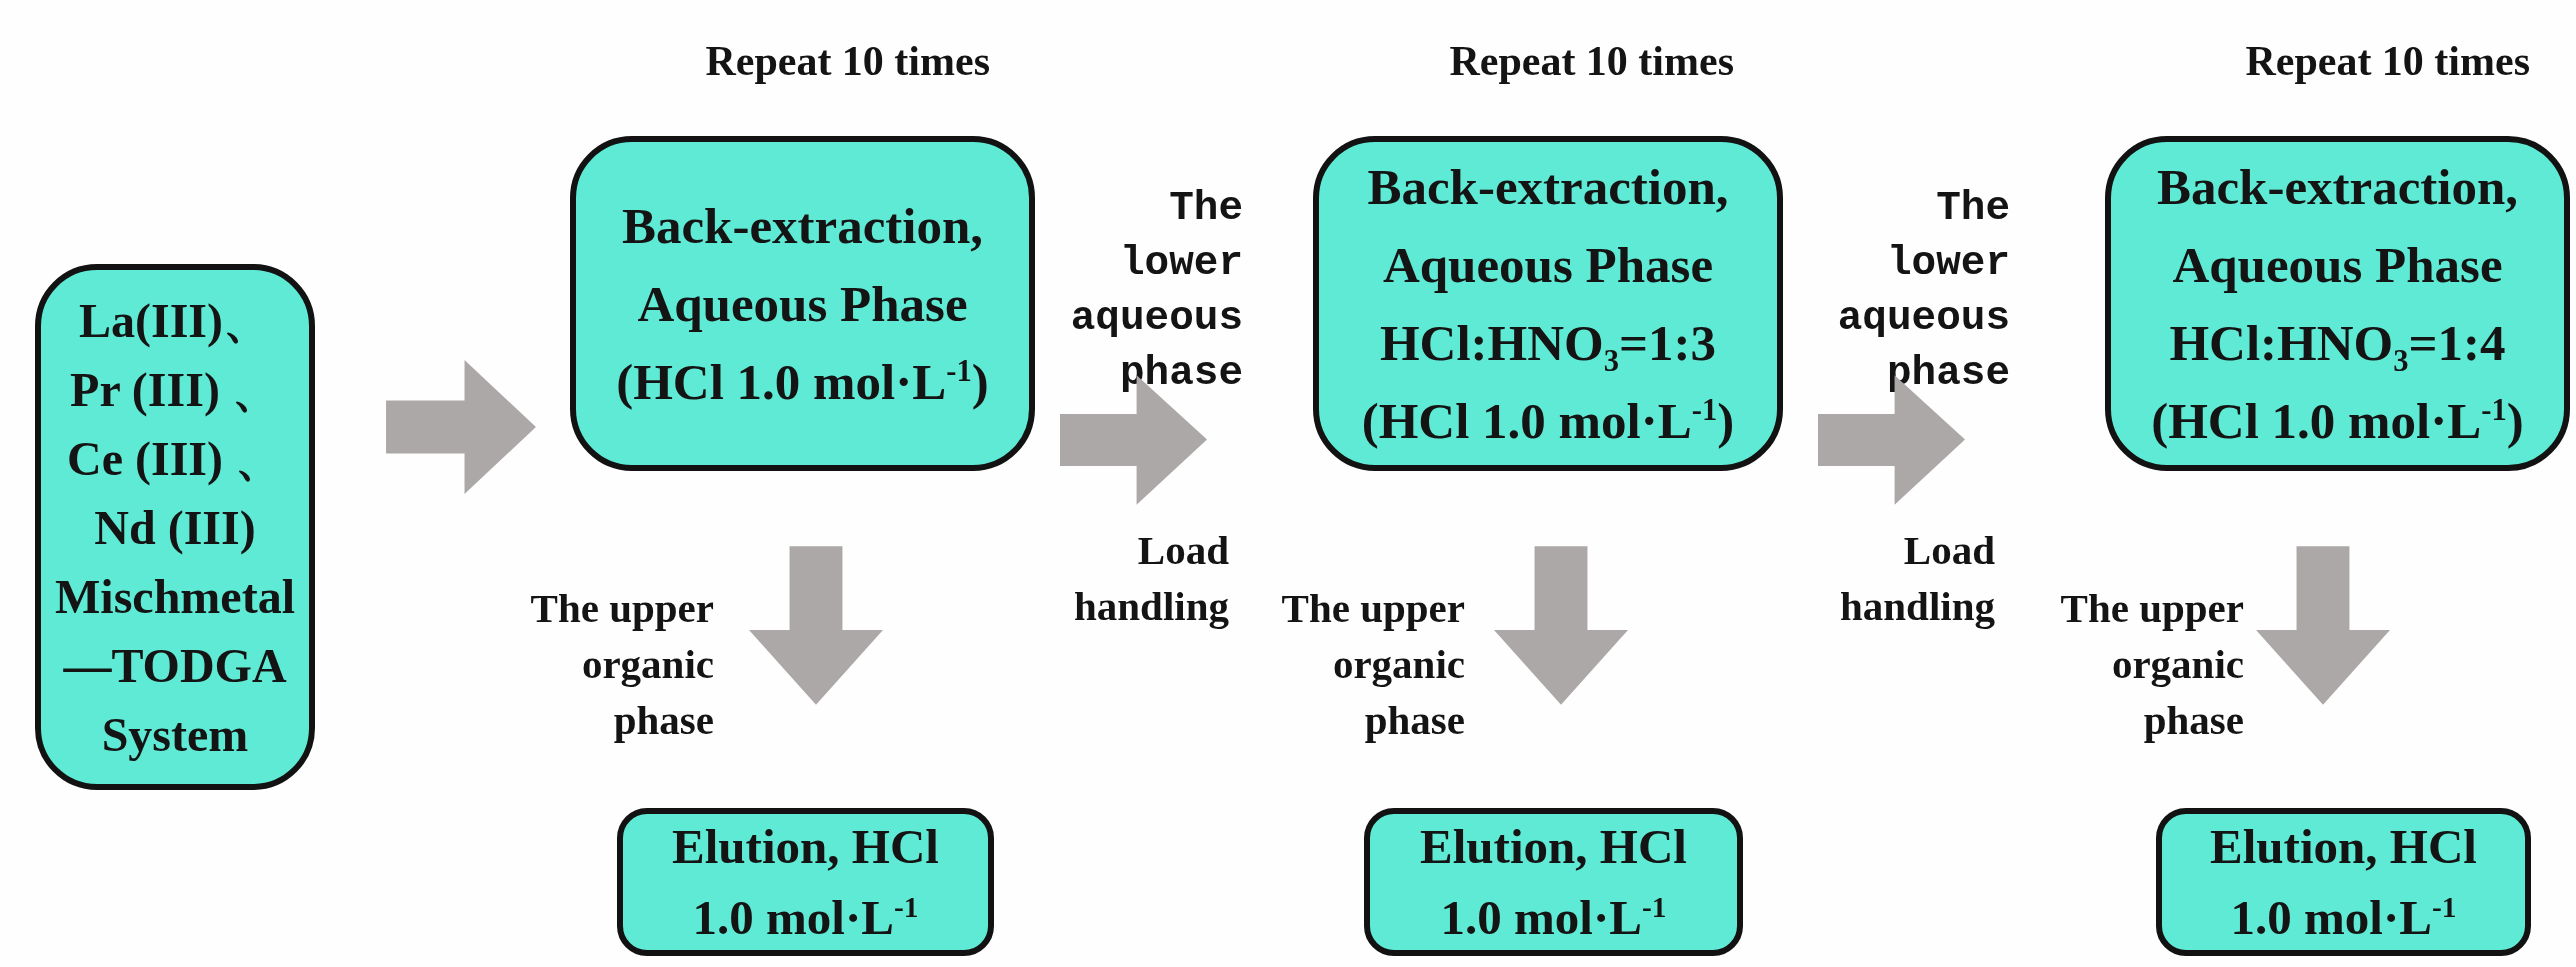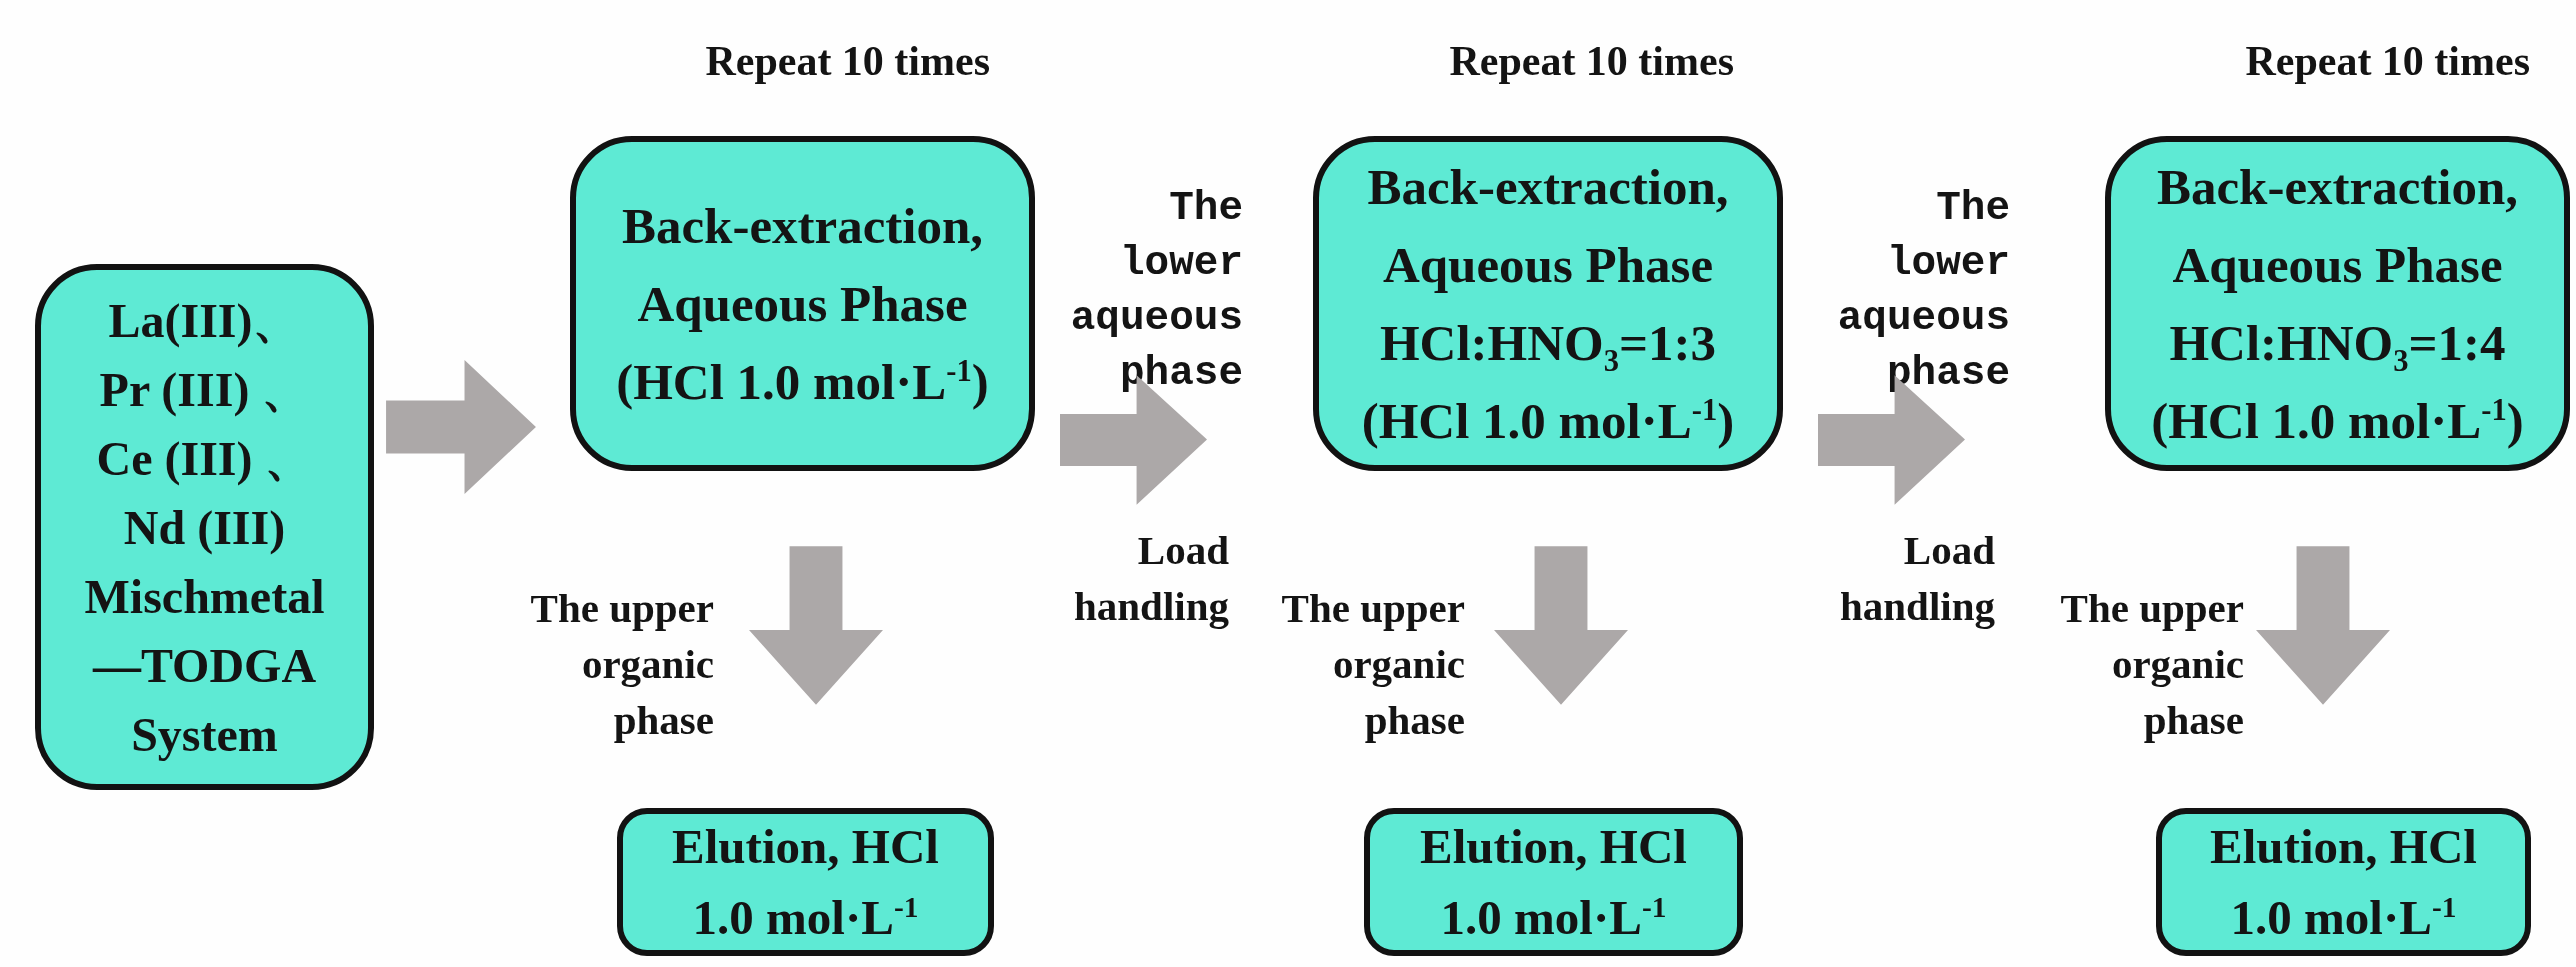--- a/index.html
+++ b/index.html
@@ -24,21 +24,21 @@
   .loadl { font-size:41px; line-height:56px; }
   sub { font-size:0.6em; line-height:0; }
   sup { font-size:0.6em; line-height:0; vertical-align:super; }
   .arrow { display:block; }
 </style>
 </head>
 <body>
 
 <div class="canvas">
 
-  <div class="abs rnode src" style="left:35px; top:264px; width:339px; height:526px;">
+  <div class="abs rnode src" style="left:35px; top:264px; width:280px; height:526px;">
     <div>La(III)、</div>
     <div>Pr (III) 、</div>
     <div>Ce (III) 、</div>
     <div>Nd (III)</div>
     <div>Mischmetal</div>
     <div>—TODGA</div>
     <div>System</div>
   </div>
 
   <svg class="abs arrow" style="left:386px; top:360px;" width="150" height="134" viewBox="0 0 170 152">

